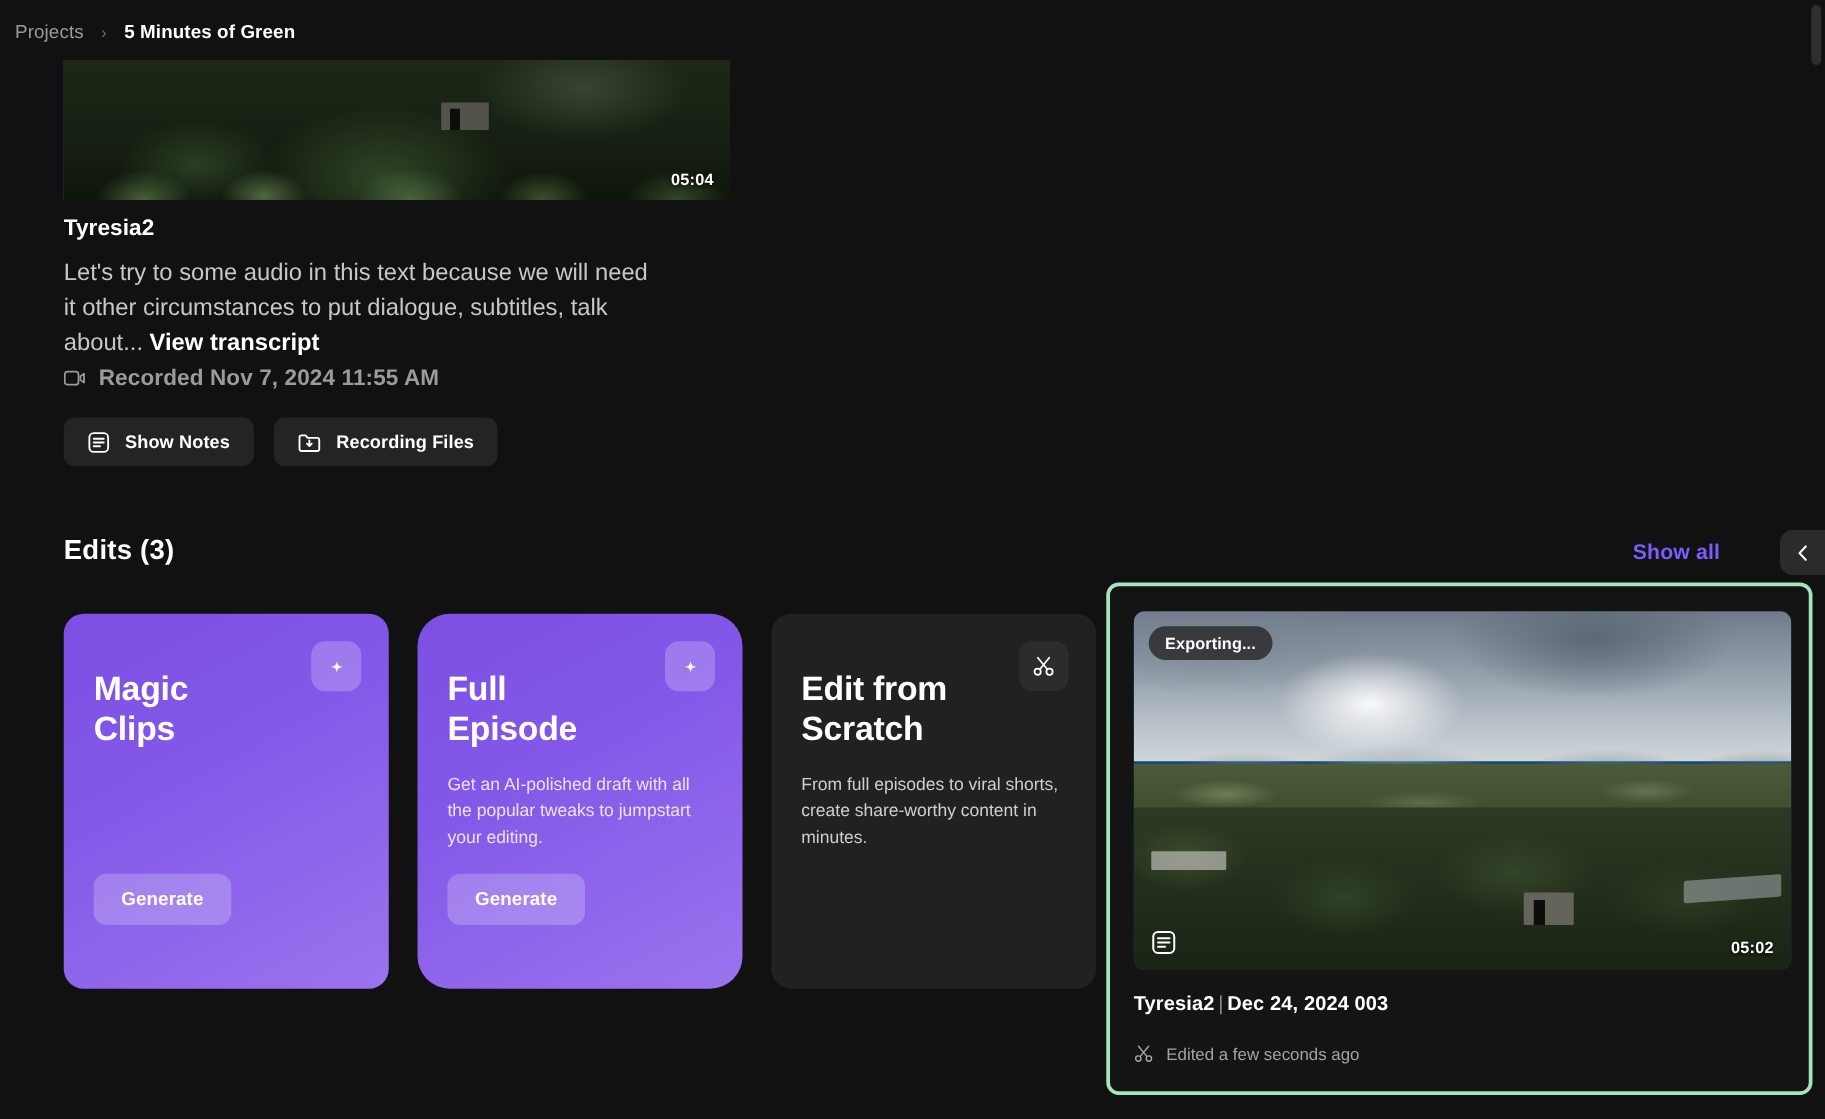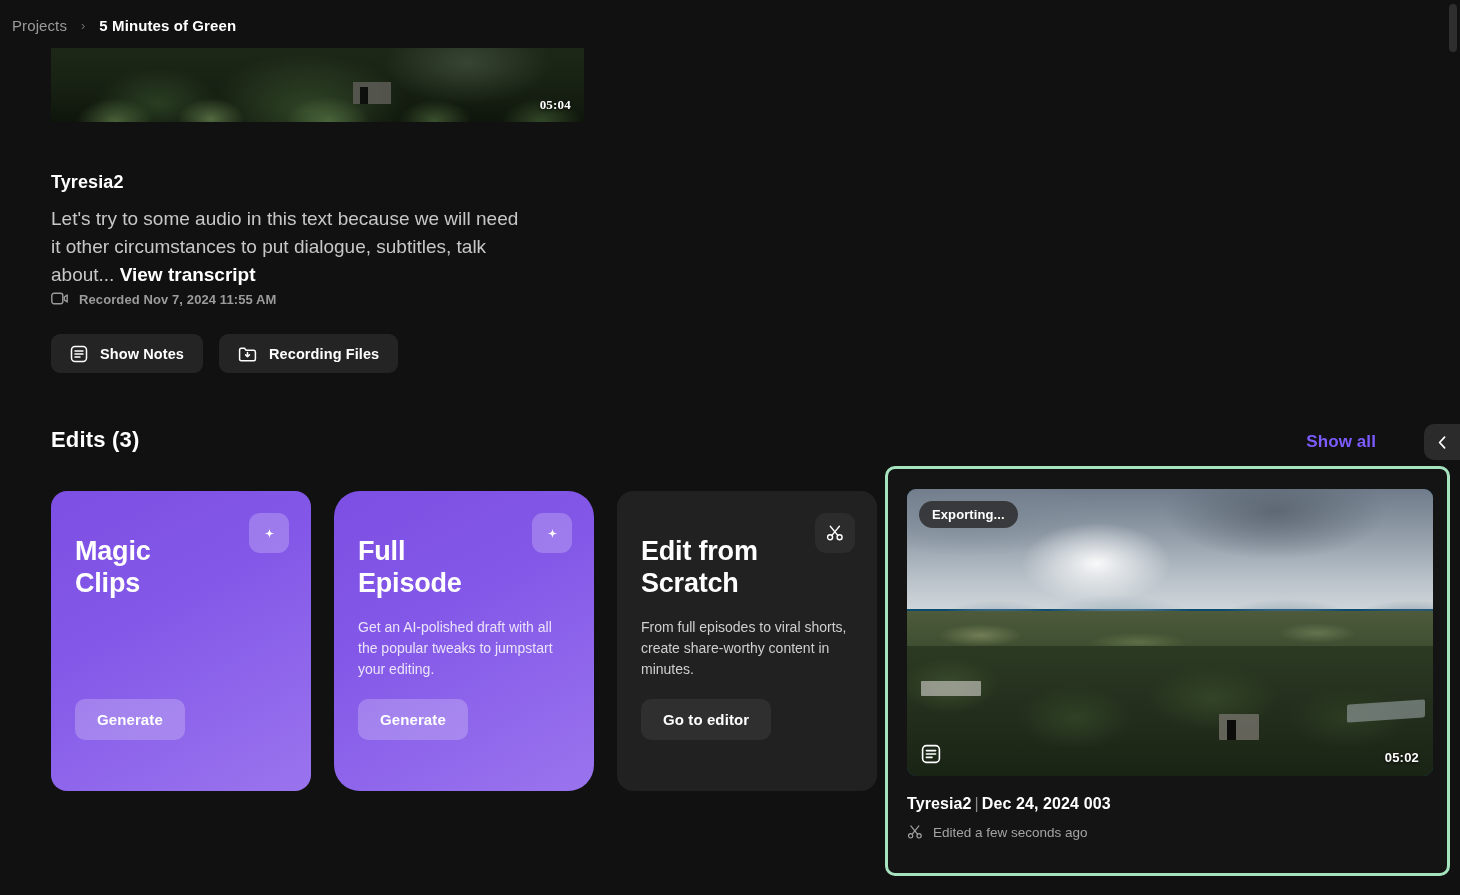--- a/index.html
+++ b/index.html
@@ -28,24 +28,23 @@
   }
   .scroll-thumb {
     position: absolute; top: 4px; right: 3px;
     width: 8px; height: 48px; border-radius: 6px;
     background: #2e2e2e;
   }
 
   
   .hero {
     position: absolute; left: 51px; top: 48px;
-    width: 533px; height: 74px;
+    width: 533px; height: 112px;
     overflow: hidden;
     background: #6d28d9;
-    font-family: Liberation Serif, serif;
   }
   .hero-img {
     position: absolute; inset: 0;
     background:
       radial-gradient(ellipse 120px 60px at 78% 20%, rgba(120,140,120,.30), transparent 70%),
       radial-gradient(ellipse 90px 50px at 20% 75%, rgba(60,90,50,.55), transparent 70%),
       radial-gradient(ellipse 140px 80px at 48% 85%, rgba(72,104,58,.55), transparent 72%),
       linear-gradient(180deg, #1d2718 0%, #1a2415 35%, #141d10 70%, #0e150b 100%);
   }
   .hero-shrub {
@@ -78,22 +77,22 @@
   }
   .rec-desc {
     position: absolute; left: 51px; top: 205px; width: 478px;
     font-size: 19px; line-height: 28px; color: #c7c7c7; font-weight: 400;
   }
   .rec-desc .view-transcript {
     color: #ffffff; font-weight: 700; cursor: pointer;
   }
   .rec-stamp {
     position: absolute; left: 51px; top: 292px;
-    display: flex; align-items: flex-start; gap: 11px;
-    font-size: 13px; font-weight: 700; color: #9b9b9b; letter-spacing: .1px;
+    display: flex; align-items: center; gap: 11px;
+    font-size: 18px; font-weight: 700; color: #9b9b9b; letter-spacing: .1px;
   }
   .icon-svg { display: block; }
 
   
   .actions {
     position: absolute; left: 51px; top: 334px;
     display: flex; gap: 16px;
   }
   .btn-dark {
     display: flex; align-items: center; gap: 12px;
@@ -243,21 +242,21 @@
     position: absolute; right: 14px; bottom: 11px;
     color: #ffffff; font-size: 13px; font-weight: 700; letter-spacing: .2px;
     text-shadow: 0 1px 3px rgba(0,0,0,.8);
   }
   .export-name {
     margin-top: 19px;
     font-size: 16px; font-weight: 700; color: #ffffff; letter-spacing: .1px;
   }
   .export-name .sep { color: #8c8c8c; font-weight: 400; padding: 0 3px; }
   .export-edited {
-    margin-top: 11px;
+    margin-top: 22px;
     display: flex; align-items: center; gap: 10px;
     font-size: 13.5px; font-weight: 400; color: #a4a4a4;
   }
 </style>
 </head>
 <body>
 
 <div class="breadcrumb">
   <span class="bc-projects">Projects</span>
   <span class="bc-sep">›</span>
@@ -353,21 +352,20 @@
     <div class="card-badge">
       <svg class="icon-svg" width="18" height="18" viewBox="0 0 18 18" fill="none">
         <circle cx="4.1" cy="13.3" r="2.5" stroke="#ffffff" stroke-width="1.4"></circle>
         <circle cx="13.6" cy="13.3" r="2.5" stroke="#ffffff" stroke-width="1.4"></circle>
         <path d="M5.9 11.4 13.4 2.2M11.8 11.4 4.3 2.2" stroke="#ffffff" stroke-width="1.4" stroke-linecap="round"></path>
       </svg>
     </div>
     <div class="card-title">Edit from
 Scratch</div>
     <div class="card-body">From full episodes to viral shorts, create share-worthy content in minutes.</div>
-    <button class="card-cta">Go to editor</button>
   </div>
 </div>
 
 <div class="export-card">
   <div class="export-thumb">
     <div class="thumb-sky"></div>
     <div class="thumb-mtn"></div>
     <div class="thumb-mid"></div>
     <div class="thumb-fields"></div>
     <div class="thumb-fore"></div>

